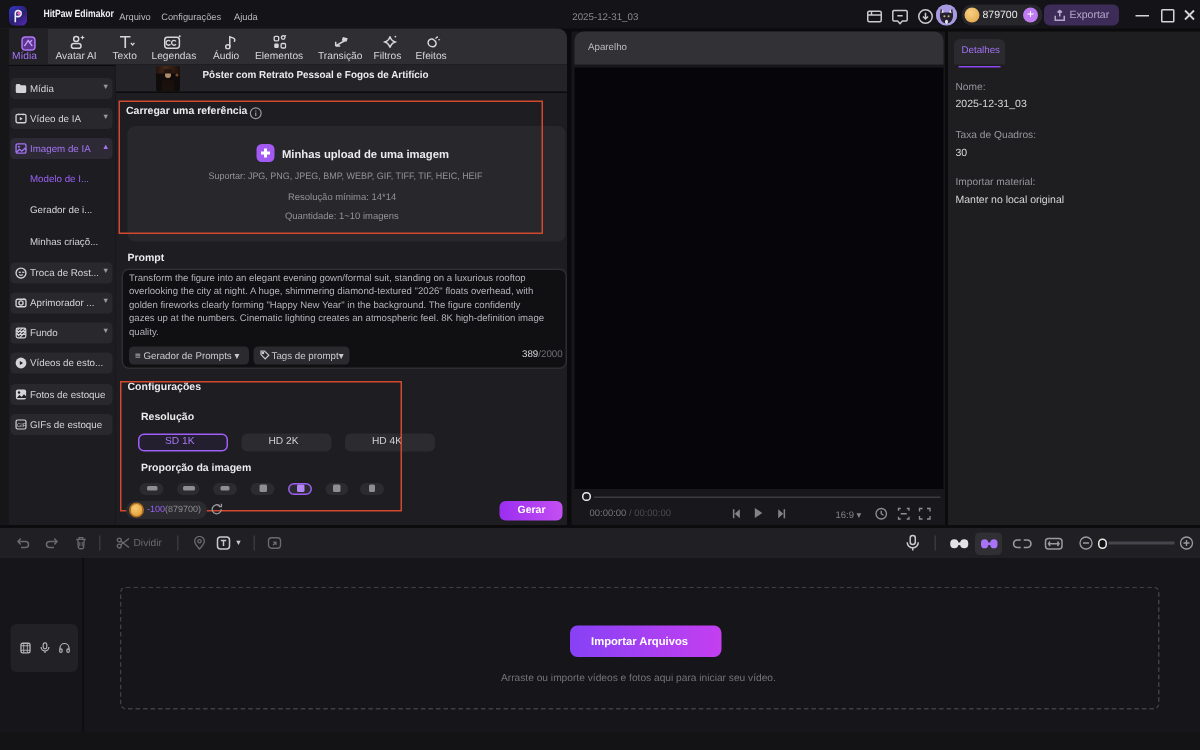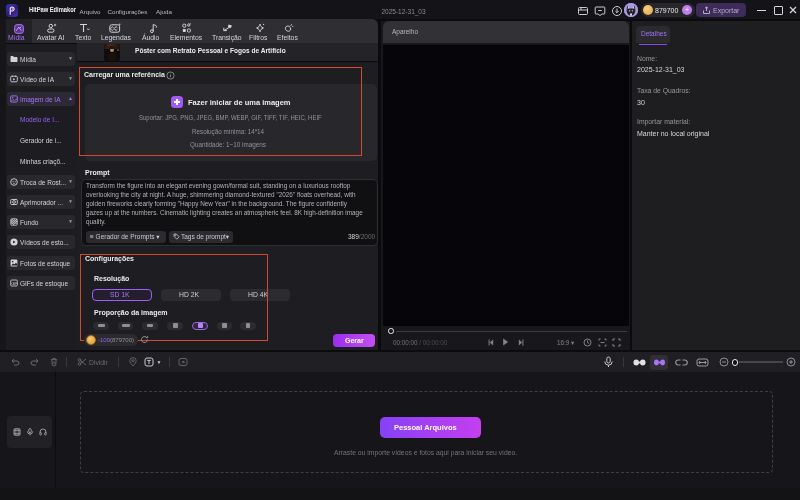--- a/index.html
+++ b/index.html
@@ -204,21 +204,21 @@
 
 <div class="abs" style="left:85px;top:84px;width:292px;height:77px;background:#27272c;border-radius:5px;"></div>
 <div class="abs txt" style="left:84px;top:71px;font-size:7px;font-weight:bold;color:#ececee;">Carregar uma referência</div>
 <svg class="abs" style="left:166px;top:71px;" width="9" height="9" viewBox="0 0 9 9" fill="none" stroke="#9a9aa0" stroke-width="0.8">
  <circle cx="4.5" cy="4.5" r="3.6"></circle>
     <path d="M4.5 4v2.3M4.5 2.6v0.8"></path>
 </svg>
 <div class="abs" style="left:171px;top:96px;width:12px;height:12px;border-radius:3.5px;background:#a35af3;"></div>
 <div class="abs" style="left:174.4px;top:101.2px;width:5.2px;height:1.6px;background:#fff;"></div>
 <div class="abs" style="left:176.2px;top:99.4px;width:1.6px;height:5.2px;background:#fff;"></div>
-<div class="abs txt" style="left:188px;top:98px;font-size:7.5px;font-weight:bold;color:#ececee;">Fazer iniciar de uma imagem</div>
+<div class="abs txt" style="left:188px;top:98px;font-size:7.5px;font-weight:bold;color:#ececee;">Minhas upload de uma imagem</div>
 <div class="abs txt" style="left:139px;top:114px;font-size:6.3px;color:#93939a;transform:scaleX(0.95);transform-origin:left;">Suportar: JPG, PNG, JPEG, BMP, WEBP, GIF, TIFF, TIF, HEIC, HEIF</div>
 <div class="abs txt" style="left:192px;top:128px;font-size:6.3px;color:#93939a;">Resolução mínima: 14*14</div>
 <div class="abs txt" style="left:190px;top:140.5px;font-size:6.3px;color:#93939a;">Quantidade: 1~10 imagens</div>
 
 <div class="abs" style="left:79px;top:67px;width:283px;height:89px;border:1.5px solid #d2492e;box-sizing:border-box;"></div>
 
 <div class="abs txt" style="left:85px;top:169px;font-size:7px;font-weight:bold;color:#ececee;">Prompt</div>
 <div class="abs" style="left:81px;top:179px;width:297px;height:67px;background:#101013;border:1px solid #2e2e33;border-radius:5px;box-sizing:border-box;"></div>
 <div class="abs txt" style="left:86px;top:181px;font-size:6.4px;line-height:9.1px;color:#b2b2b8;">Transform the figure into an elegant evening gown/formal suit, standing on a luxurious rooftop<br>overlooking the city at night. A huge, shimmering diamond-textured "2026" floats overhead, with<br>golden fireworks clearly forming "Happy New Year" in the background. The figure confidently<br>gazes up at the numbers. Cinematic lighting creates an atmospheric feel. 8K high-definition image<br>quality.</div>
 <div class="abs" style="left:86px;top:230.5px;width:80px;height:12px;background:#2a2a2f;border-radius:3px;"></div>
@@ -396,16 +396,16 @@
     <path d="M1.4 3.4a2.6 2.6 0 0 0 5.2 0M4 6v1.4"></path>
 </svg>
 <svg class="abs" style="left:39px;top:428px;" width="8" height="8" viewBox="0 0 8 8" fill="none" stroke="#b4b4ba" stroke-width="0.8">
  <path d="M1 5V4a3 3 0 0 1 6 0v1"></path>
     <rect x="0.8" y="4.6" width="1.6" height="2.4" rx="0.8"></rect>
     <rect x="5.6" y="4.6" width="1.6" height="2.4" rx="0.8"></rect>
 </svg>
 
 <div class="abs" style="left:80px;top:391px;width:693px;height:82px;border:1px dashed #3f3f45;border-radius:4px;box-sizing:border-box;"></div>
 <div class="abs" style="left:380px;top:417px;width:101px;height:21px;border-radius:5px;background:linear-gradient(90deg,#8741f5,#c43ff0);"></div>
-<div class="abs txt" style="left:394px;top:423px;font-size:7.5px;font-weight:bold;color:#fff;">Pessoal Arquivos</div>
+<div class="abs txt" style="left:394px;top:423px;font-size:7.5px;font-weight:bold;color:#fff;">Importar Arquivos</div>
 <div class="abs txt" style="left:334px;top:449px;font-size:6.8px;color:#74747a;">Arraste ou importe vídeos e fotos aqui para iniciar seu vídeo.</div>
 
 <div class="abs" style="left:0;top:488px;width:800px;height:12px;background:#131316;"></div>
 
 </body></html>

